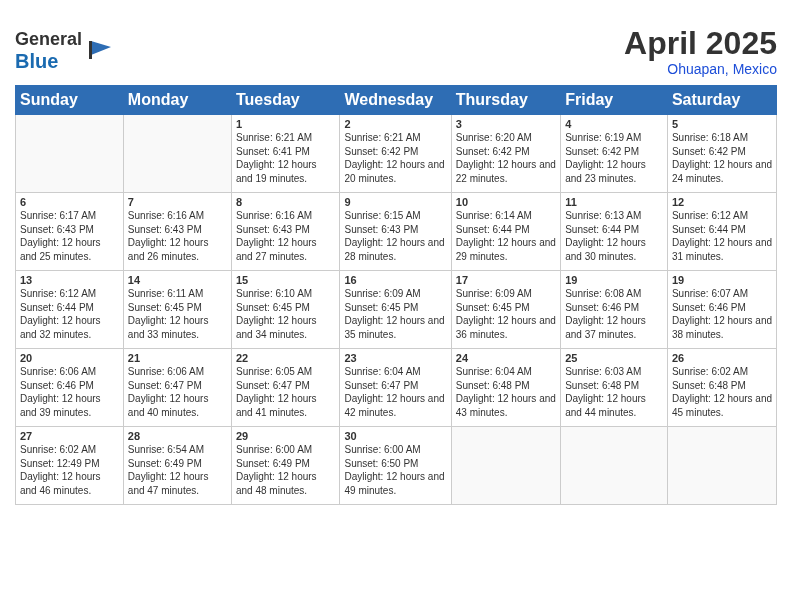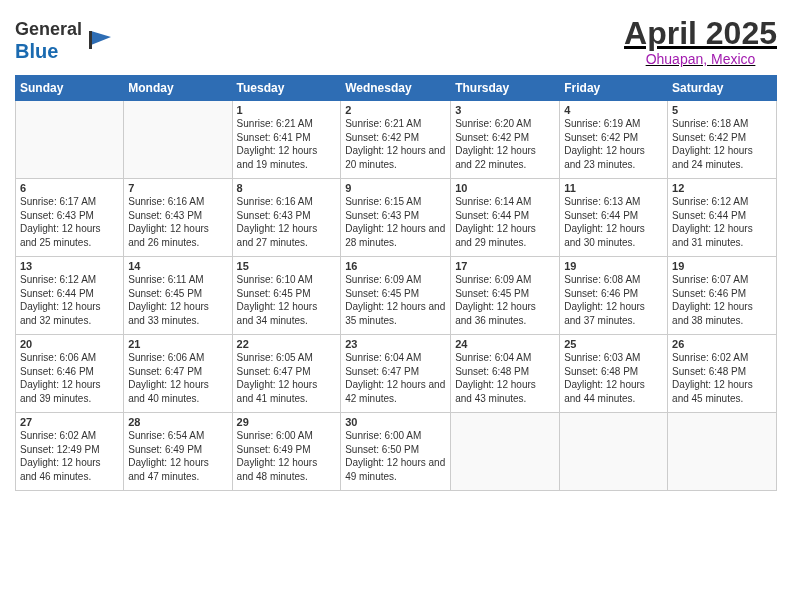--- a/index.html
+++ b/index.html
@@ -7,21 +7,21 @@
       font-family: Arial, sans-serif;
       background: #fff;
       width: 792px;
       height: 612px;
       overflow: hidden;
     }
     .page {
       width: 792px;
       height: 612px;
       background: #fff;
-      padding: 16px 15px;
+      padding: 26px 15px;
     }
     .header {
       display: flex;
       justify-content: space-between;
       align-items: flex-start;
       margin-bottom: 8px;
     }
     .logo {
       display: flex;
       align-items: center;
@@ -41,44 +41,43 @@
       font-size: 20px;
       font-weight: bold;
       color: #1a6ab0;
     }
     .logo-icon {
       width: 28px;
       height: 28px;
       margin-left: 3px;
     }
     .title-block {
-      text-align: center;
-      text-decoration: underline;
+      text-align: right;
     }
     .month-title {
       font-size: 32px;
       font-weight: bold;
       color: #333;
       line-height: 1.1;
     }
     .location {
       font-size: 14px;
-      color: #a21caf;
+      color: #1d4ed8;
     }
     .calendar {
       width: 100%;
       border-collapse: collapse;
       font-size: 10px;
     }
     .calendar th {
       background-color: #2e6db4;
       color: #fff;
       padding: 5px 4px;
       text-align: left;
-      font-size: 12px;
+      font-size: 16px;
       font-weight: bold;
       border: 1px solid #2e6db4;
     }
     .calendar td {
       border: 1px solid #ccc;
       vertical-align: top;
       padding: 3px 4px;
       width: 113px;
       height: 78px;
       background: #fff;

